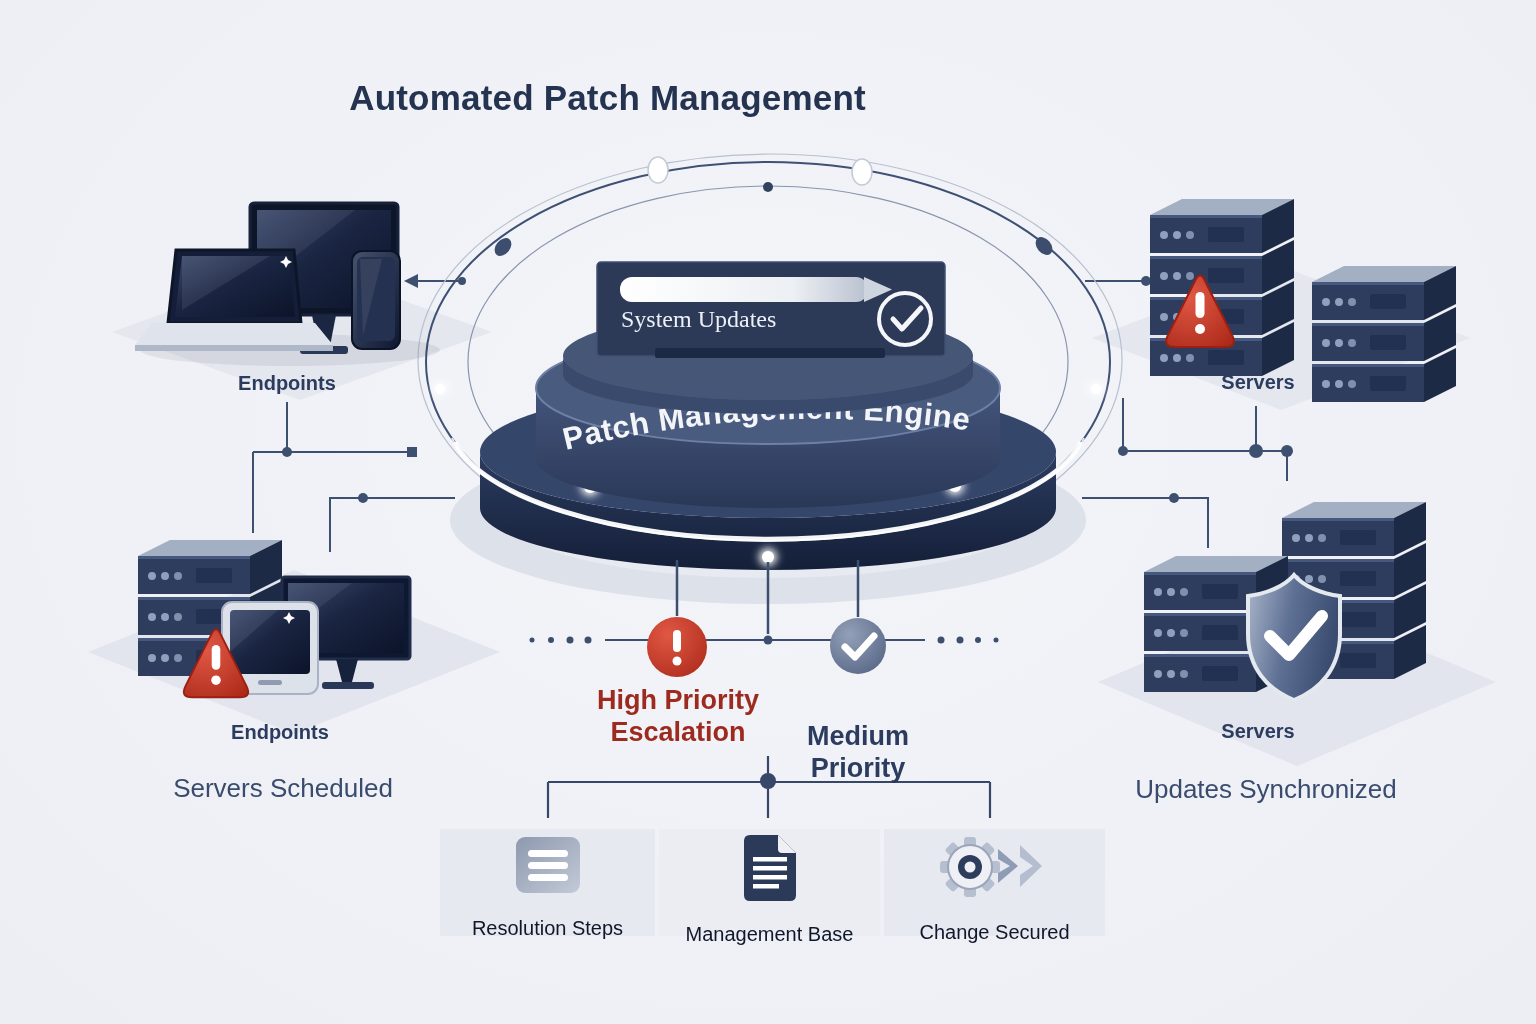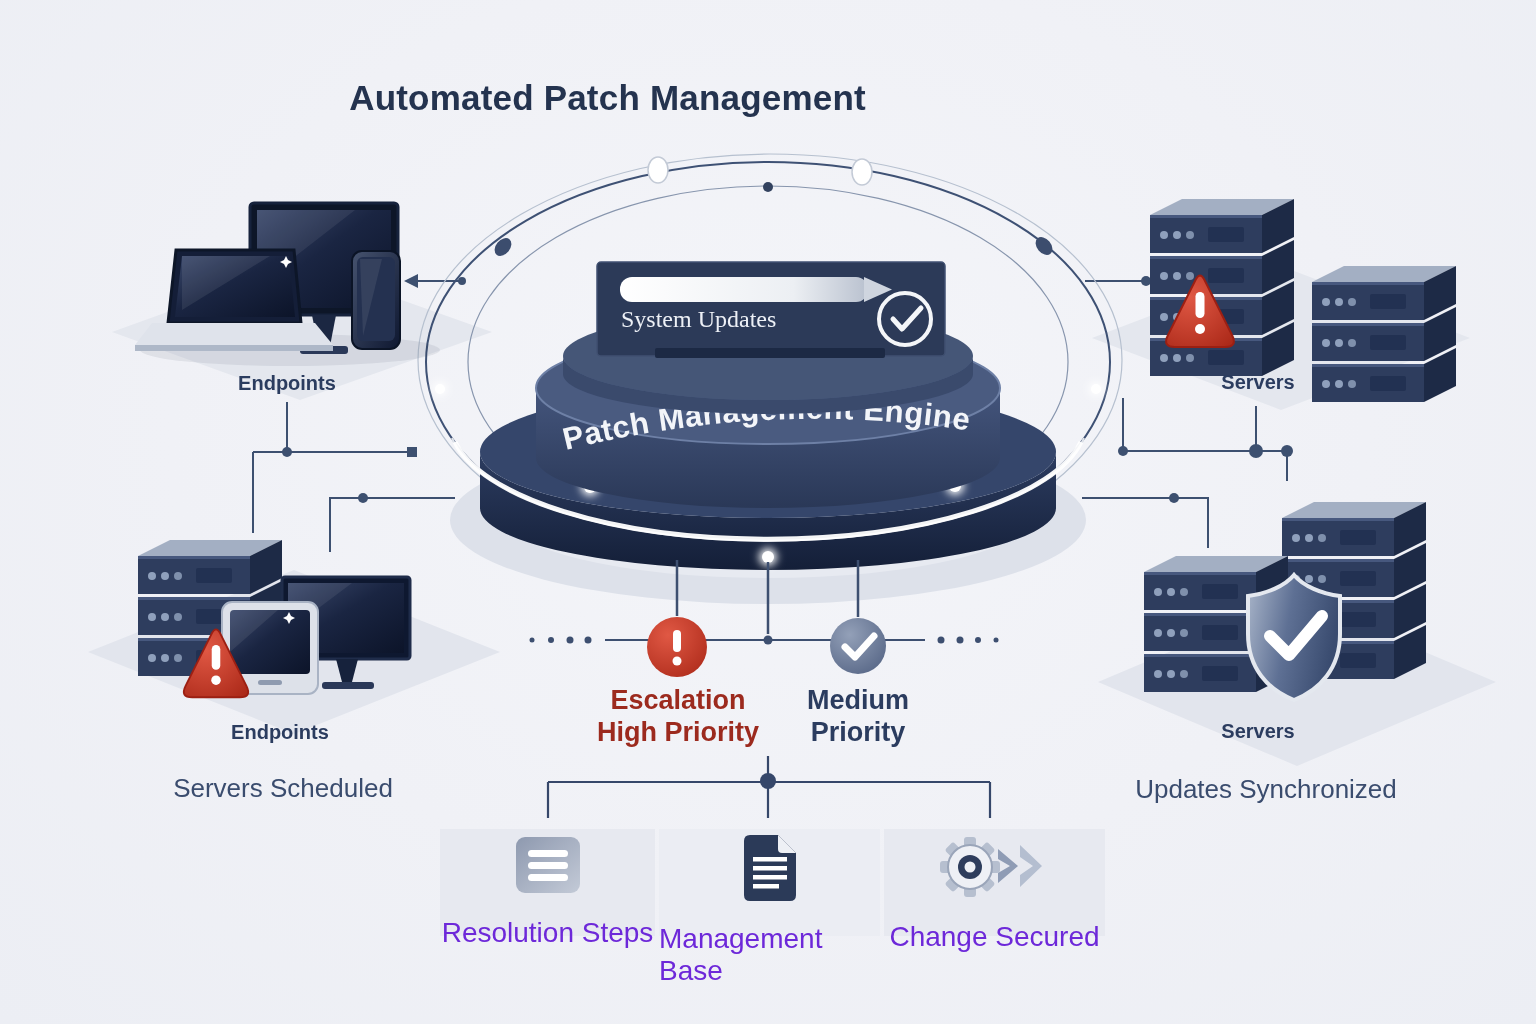--- a/index.html
+++ b/index.html
@@ -7,26 +7,26 @@
          background:radial-gradient(ellipse at 50% 42%, #f4f5f9 0%, #f0f1f6 55%, #eceef4 100%);
          font-family:"Liberation Sans", sans-serif;}
   .stage svg.scene{position:absolute;left:0;top:0;}
   svg text{font-family:"Liberation Sans", sans-serif;}
   .ovl{position:absolute;text-align:center;color:#2b3c5f;}
   .title{font-size:35px;font-weight:800;color:#24334f;letter-spacing:.2px;}
   .grp-label{font-size:20px;font-weight:700;color:#2b3c5f;}
   .grp-status{font-size:26px;font-weight:400;color:#3a4c6e;}
   .pri{font-size:27px;font-weight:700;line-height:1.2;}
   .pri.high{color:#9c2a1e;}
-  .pri.med{color:#2b3c5f;font-weight:600;}
+  .pri.med{color:#2b3c5f;font-weight:600;margin-top:36px;}
   .engine-card-label{font-size:24px;font-weight:400;color:#edf0f6;text-align:left;}
   .fcard{position:absolute;top:829px;height:107px;display:flex;flex-direction:column;
          align-items:center;justify-content:flex-start;}
   .fcard .icon-wrap{height:72px;display:flex;align-items:center;justify-content:center;padding-top:4px;}
-  .fcard .fcard-label{font-size:28px;font-weight:500;color:#6d28d9;margin-top:20px;}
+  .fcard .fcard-label{font-size:20px;font-weight:500;color:#0f172a;margin-top:20px;}
 </style>
 </head>
 <body>
 
 <div class="stage">
 
 <svg class="scene" width="1536" height="1024" viewBox="0 0 1536 1024">
   <defs>
     <linearGradient id="gCyl" x1="0" y1="0" x2="0" y2="1">
           <stop offset="0" stop-color="#44557c"></stop>
@@ -304,22 +304,22 @@
     </g>
   </g>
 </svg>
 
 <div class="ovl title" style="left:0;top:78px;width:1215px;">Automated Patch Management</div>
 
 <div class="ovl grp-label" style="left:167px;top:372px;width:240px;">Endpoints</div>
 <div class="ovl grp-label" style="left:1138px;top:371px;width:240px;">Servers</div>
 
 <div class="ovl pri high" style="left:548px;top:684px;width:260px;">
+  <div>High Priority</div>
   <div>Escalation</div>
-  <div>High Priority</div>
 </div>
 <div class="ovl pri med" style="left:758px;top:684px;width:200px;">
   <div>Medium</div>
   <div>Priority</div>
 </div>
 
 <div class="ovl grp-label" style="left:160px;top:721px;width:240px;">Endpoints</div>
 <div class="ovl grp-status" style="left:113px;top:773px;width:340px;">Servers Scheduled</div>
 
 <div class="ovl grp-label" style="left:1138px;top:720px;width:240px;">Servers</div>

